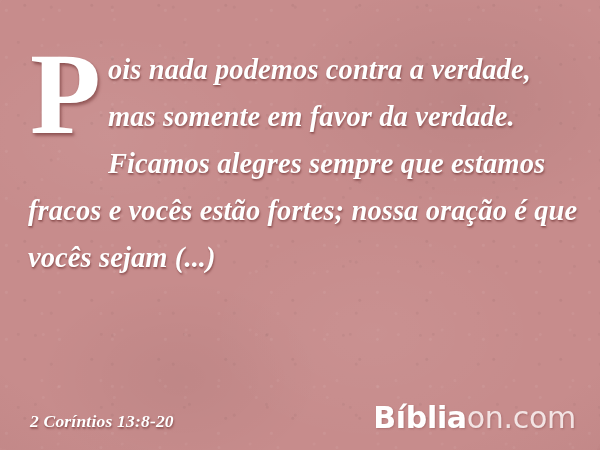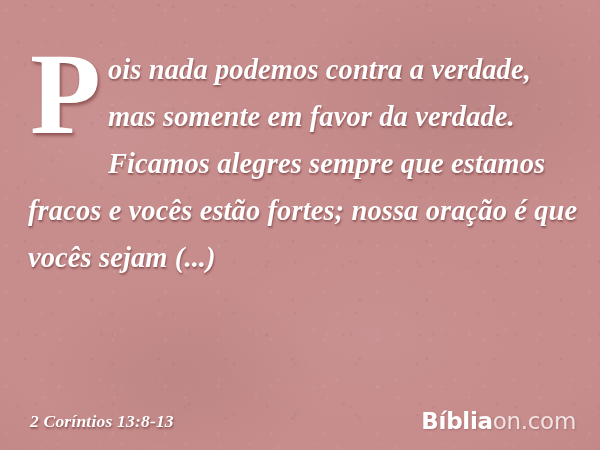--- a/index.html
+++ b/index.html
@@ -101,21 +101,21 @@
     letter-spacing: .2px;
     text-shadow:
       1px 2px 2px rgba(120,60,60,0.55),
       0 1px 1px rgba(120,60,60,0.32);
   }
   .brand {
     position: absolute;
     right: 24px;
     bottom: 17px;
     font-family: "DejaVu Sans", "Liberation Sans", sans-serif;
-    font-size: 23px;
+    font-size: 30px;
     line-height: 1;
     letter-spacing: -0.3px;
     white-space: nowrap;
     text-shadow: 1px 1px 2px rgba(120,60,60,0.35);
     margin-left: 10px;
   }
   .brand-strong { color: #ffffff; font-weight: 700; }
   .brand-light  { color: #f3e4e4; font-weight: 400; }
 </style>
 </head>
@@ -123,17 +123,17 @@
 
 <div id="verse-card">
 
   <div class="tex tex-blotch"></div>
   <div class="tex tex-creases"></div>
   <div class="tex tex-grain"></div>
   <div class="tex tex-vignette"></div>
 
   <div class="verse-body"><span class="dropcap">P</span><span>ois nada podemos contra a verdade, mas somente em favor da verdade. Ficamos alegres sempre que estamos fracos e vocês estão fortes; nossa oração é que vocês sejam (...)</span></div>
 
-  <div class="reference">2 Coríntios 13:8-13</div>
+  <div class="reference">2 Coríntios 13:8-20</div>
 
   <div class="brand"><span class="brand-strong">Bíblia</span><span class="brand-light">on.com</span></div>
 
 </div>
 
 </body></html>

